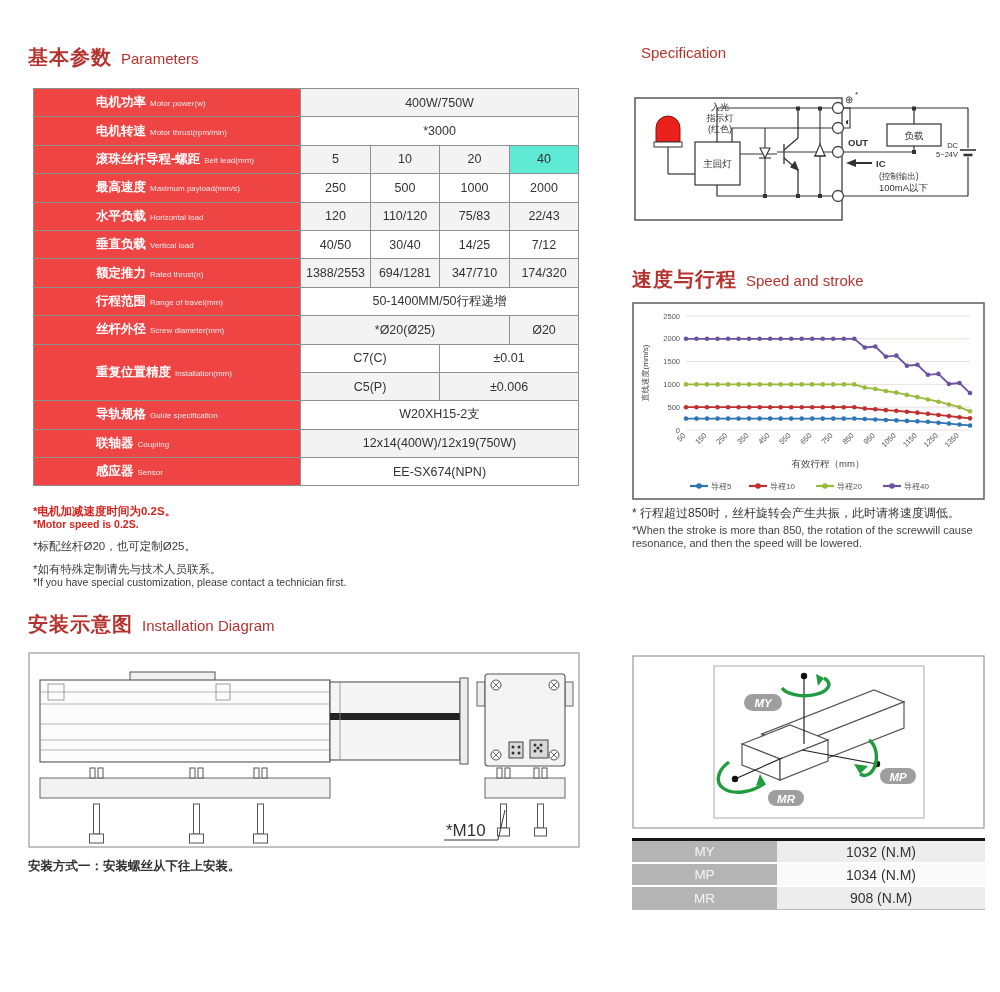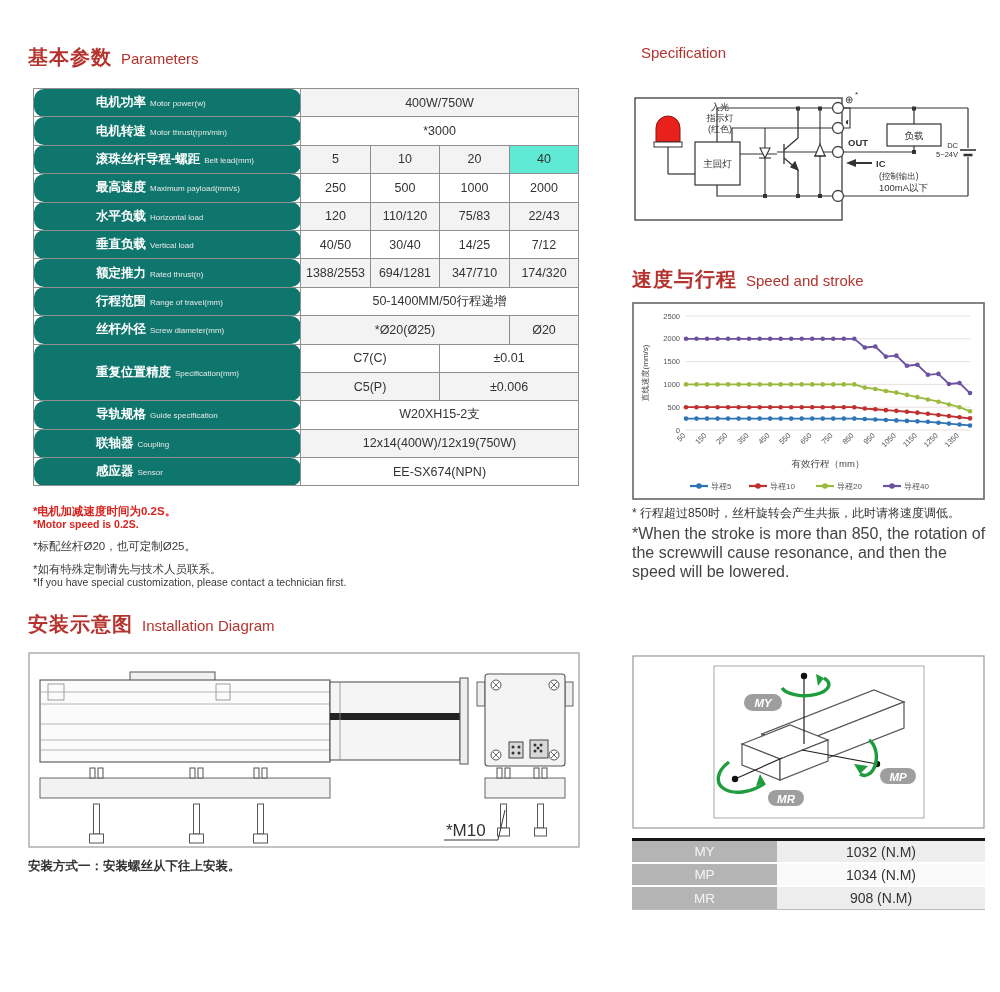--- a/index.html
+++ b/index.html
@@ -10,35 +10,35 @@
 
   
   .sec-title { display:flex; align-items:baseline; white-space:nowrap; }
   .sec-title .zh { font-size:20px; font-weight:600; color:#b5332e; letter-spacing:1px; }
   .sec-title .en { font-size:15px; font-weight:400; color:#b5332e; margin-left:9px; }
 
   
   table.params { border-collapse:collapse; table-layout:fixed; width:545px; }
   table.params td { border:1px solid #8f8f8f; height:28.4px; text-align:center;
                     font-size:12.5px; color:#333; padding:0 2px; }
-  table.params td.lbl { background:#0f766e; text-align:left; padding-left:62px;border-radius:10px; }
+  table.params td.lbl { background:#ef4444; text-align:left; padding-left:62px; }
   table.params td.lbl .lz { color:#ffffff; font-weight:bold; font-size:12.5px; }
   table.params td.lbl .le { color:#e9e9e9; font-size:8px; margin-left:4px; }
 
   
   .note { line-height:1.25; }
   .note.red  { color:#d9231e; }
   .note.dark { color:#3a3a3a; }
 
   
   .panel { background:#fff; }
 
   
   .chart-note-zh { font-size:12px; color:#333; }
-  .chart-note-en { font-size:16px; color:#444; line-height:1.2; margin-top:2px; }
+  .chart-note-en { font-size:11px; color:#444; line-height:1.2; margin-top:2px; }
 
   
   .caption { font-size:12.5px; color:#333; font-weight:600; }
 
   
   table.moment { border-collapse:separate; border-spacing:0; table-layout:fixed; width:353px;
                  border-top:3px solid #161616; }
   table.moment td { height:23px; text-align:center; border-bottom:2px solid #ffffff; }
   table.moment td.mlbl { background:#b4b4b4; color:#f5f5f5; font-size:13.5px; width:145px; }
   table.moment td.mval { color:#333; font-size:14px; }
@@ -111,21 +111,21 @@
         <tr>
           <td class="lbl"><span class="lz">行程范围</span><span class="le">Range of travel(mm)</span></td>
           <td colspan="4" style="background: rgb(255, 255, 255);">50-1400MM/50行程递增</td>
         </tr>
         <tr>
           <td class="lbl"><span class="lz">丝杆外径</span><span class="le">Screw diameter(mm)</span></td>
           <td colspan="3" style="background: rgb(243, 243, 243);">*Ø20(Ø25)</td>
           <td style="background: rgb(243, 243, 243);">Ø20</td>
         </tr>
         <tr>
-          <td class="lbl" rowspan="2"><span class="lz">重复位置精度</span><span class="le">Specification(mm)</span></td>
+          <td class="lbl" rowspan="2"><span class="lz">重复位置精度</span><span class="le">Installation(mm)</span></td>
           <td colspan="2" style="background: rgb(255, 255, 255);">C7(C)</td>
           <td colspan="2" style="background: rgb(255, 255, 255);">±0.01</td>
         </tr>
         <tr>
           <td colspan="2" style="background: rgb(243, 243, 243);">C5(P)</td>
           <td colspan="2" style="background: rgb(243, 243, 243);">±0.006</td>
         </tr>
         <tr>
           <td class="lbl"><span class="lz">导轨规格</span><span class="le">Guide specification</span></td>
           <td colspan="4" style="background: rgb(255, 255, 255);">W20XH15-2支</td>

